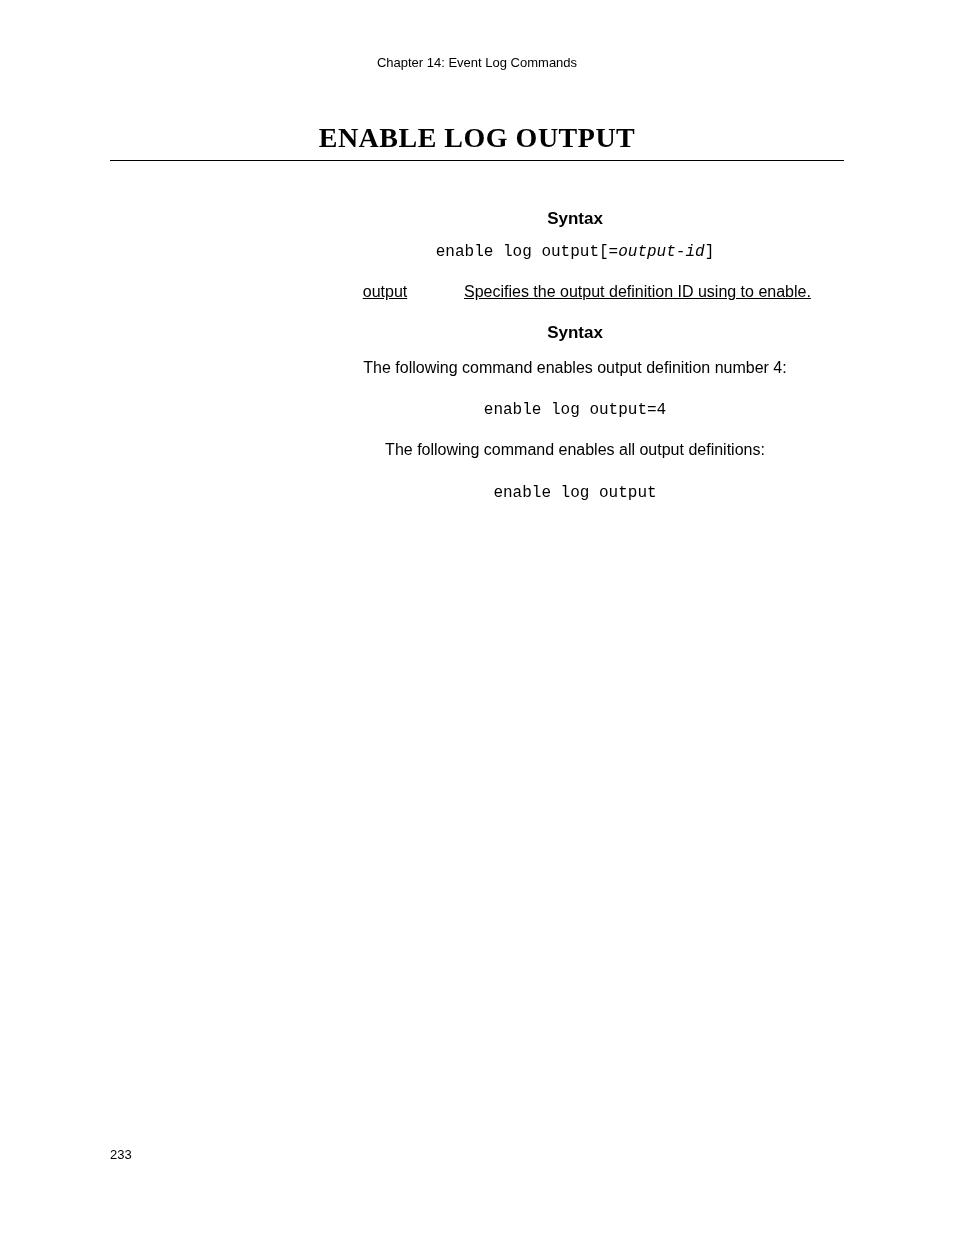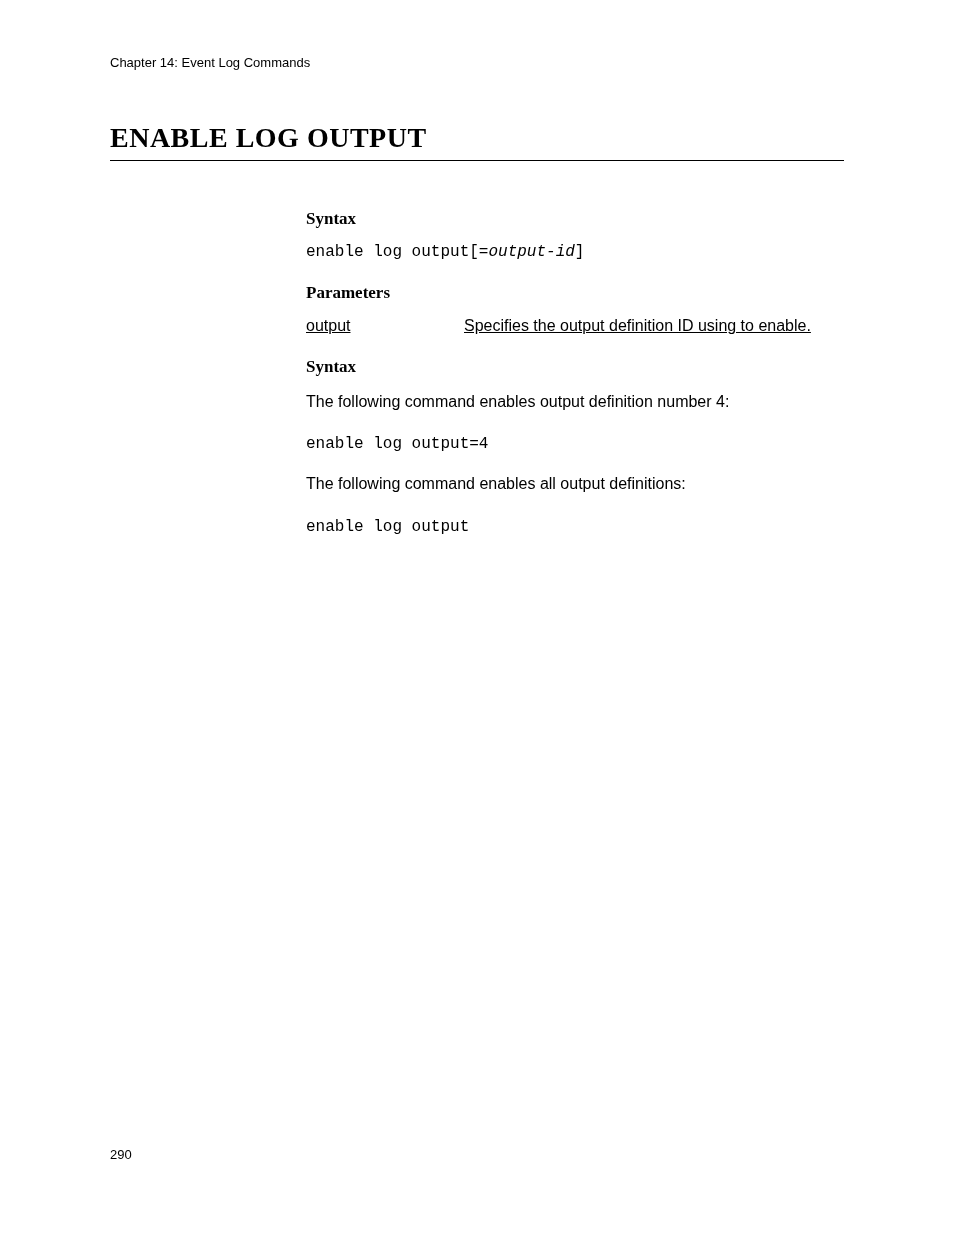--- a/index.html
+++ b/index.html
@@ -10,40 +10,41 @@
     body {
       width: 954px;
       height: 1235px;
       background: #ffffff;
       font-family: Arial, Helvetica, sans-serif;
       color: #000000;
       position: relative;
     }
     .page {
       padding: 55px 110px 0 110px;
+      text-align: center;
     }
     .chapter-header {
       font-size: 13px;
       font-weight: normal;
       margin-bottom: 52px;
     }
     .main-title {
       font-family: "Times New Roman", Times, serif;
       font-size: 28px;
       font-weight: bold;
       letter-spacing: 0.5px;
       border-bottom: 1.5px solid #000000;
       padding-bottom: 6px;
       margin-bottom: 48px;
     }
     .content {
       padding-left: 196px;
     }
     .section-heading {
-      font-family: Liberation Serif, serif;
+      font-family: Liberation Sans, sans-serif;
       font-size: 17px;
       font-weight: bold;
       margin-bottom: 14px;
     }
     .code-line {
       font-family: "Courier New", Courier, monospace;
       font-size: 16px;
       margin-bottom: 20px;
     }
     .code-italic {
@@ -89,33 +90,32 @@
   <div class="content">
 
     <div class="section-block">
       <div class="section-heading">Syntax</div>
       <div class="code-line">
         <span>enable log output[=</span><span class="code-italic">output-id</span><span>]</span>
       </div>
     </div>
 
     <div class="section-block">
-      <div class="section-heading">Parameters</div>
       <div class="param-row">
         <div class="param-name">output</div>
         <div class="param-desc">Specifies the output definition ID using to enable.</div>
       </div>
     </div>
 
 
     <div class="section-block">
       <div class="section-heading">Syntax</div>
       <div class="body-text">The following command enables output definition number 4:</div>
       <div class="code-line">enable log output=4</div>
       <div class="body-text">The following command enables all output definitions:</div>
       <div class="code-line">enable log output</div>
     </div>
 
   </div>
 
-  <div class="page-number">290</div>
+  <div class="page-number">233</div>
 
 </div>
 
 </body></html>

